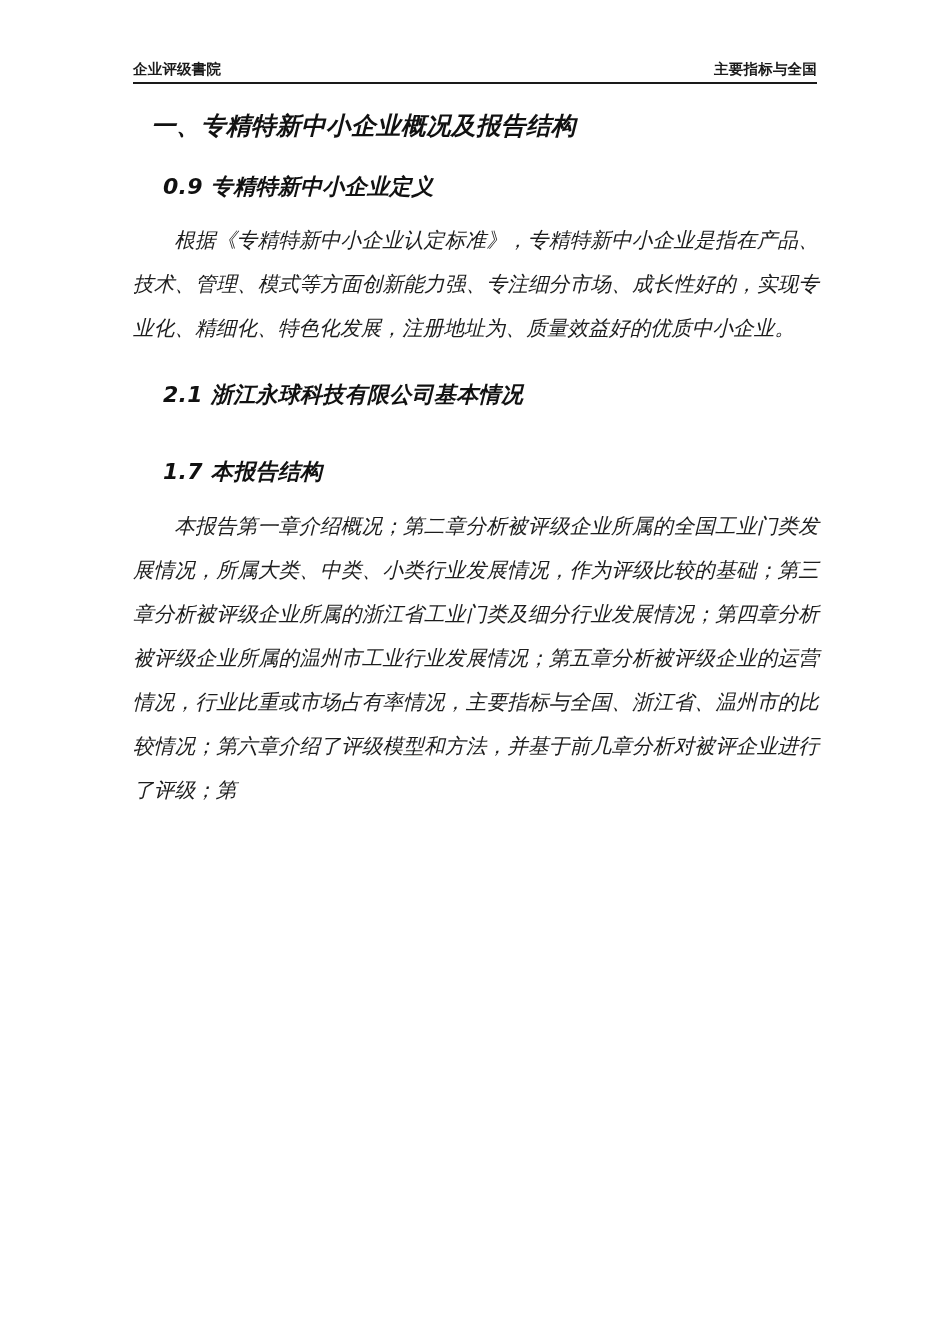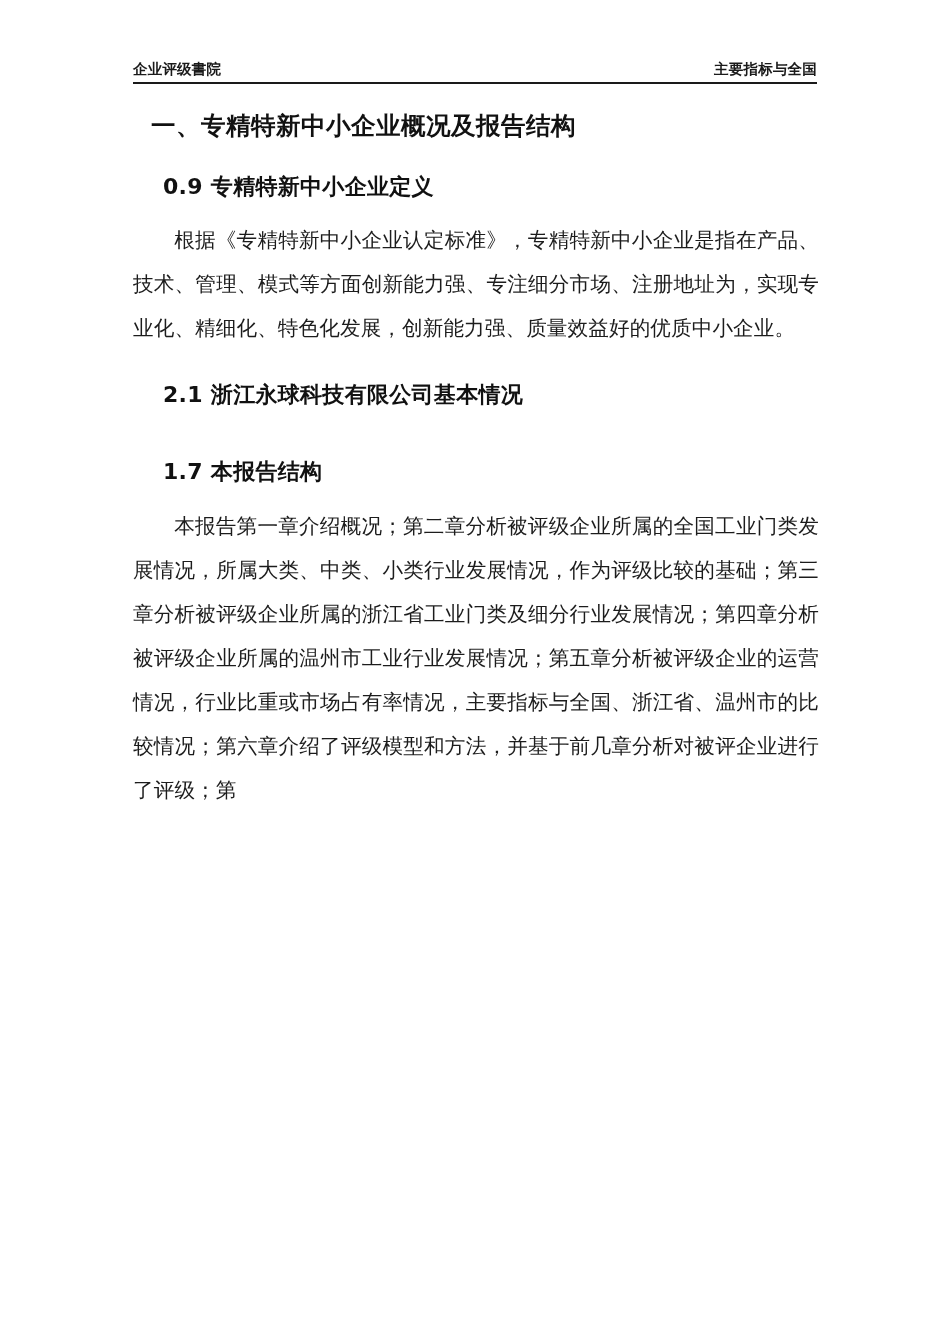--- a/index.html
+++ b/index.html
@@ -42,20 +42,21 @@
     color: #1a1a1a;
     white-space: nowrap;
   }
 
   
   .content {
     position: absolute;
     left: 133px;
     top: 108px;
     width: 686px;
+    font-style: italic;
   }
 
   h1.chapter-title {
     font-family: "DejaVu Sans", "Liberation Sans", sans-serif;
     font-size: 24.5px;
     font-weight: 700;
     margin: 0;
     padding: 0 0 0 18px;
     line-height: 1.45;
     letter-spacing: 0.5px;
@@ -114,21 +115,21 @@
   </div>
 
   <div class="content">
 
     <h1 class="chapter-title">一、专精特新中小企业概况及报告结构</h1>
 
     <div class="sp-title-to-sec"></div>
 
     <h2 class="section-title">0.9  专精特新中小企业定义</h2>
     <div class="sp-sec-to-par"></div>
-    <p class="body-par">根据《专精特新中小企业认定标准》，专精特新中小企业是指在产品、技术、管理、模式等方面创新能力强、专注细分市场、注册地址为，实现专业化、精细化、特色化发展，创新能力强、质量效益好的优质中小企业。</p>
+    <p class="body-par">根据《专精特新中小企业认定标准》，专精特新中小企业是指在产品、技术、管理、模式等方面创新能力强、专注细分市场、成长性好的，实现专业化、精细化、特色化发展，注册地址为、质量效益好的优质中小企业。</p>
 
     <div class="sp-par-to-sec"></div>
 
     <h2 class="section-title">2.1  浙江永球科技有限公司基本情况</h2>
     <div class="sp-sec-to-par"></div>
 
     <div class="sp-par-to-sec"></div>
 
     <h2 class="section-title">1.7  本报告结构</h2>
     <div class="sp-sec-to-par"></div>

